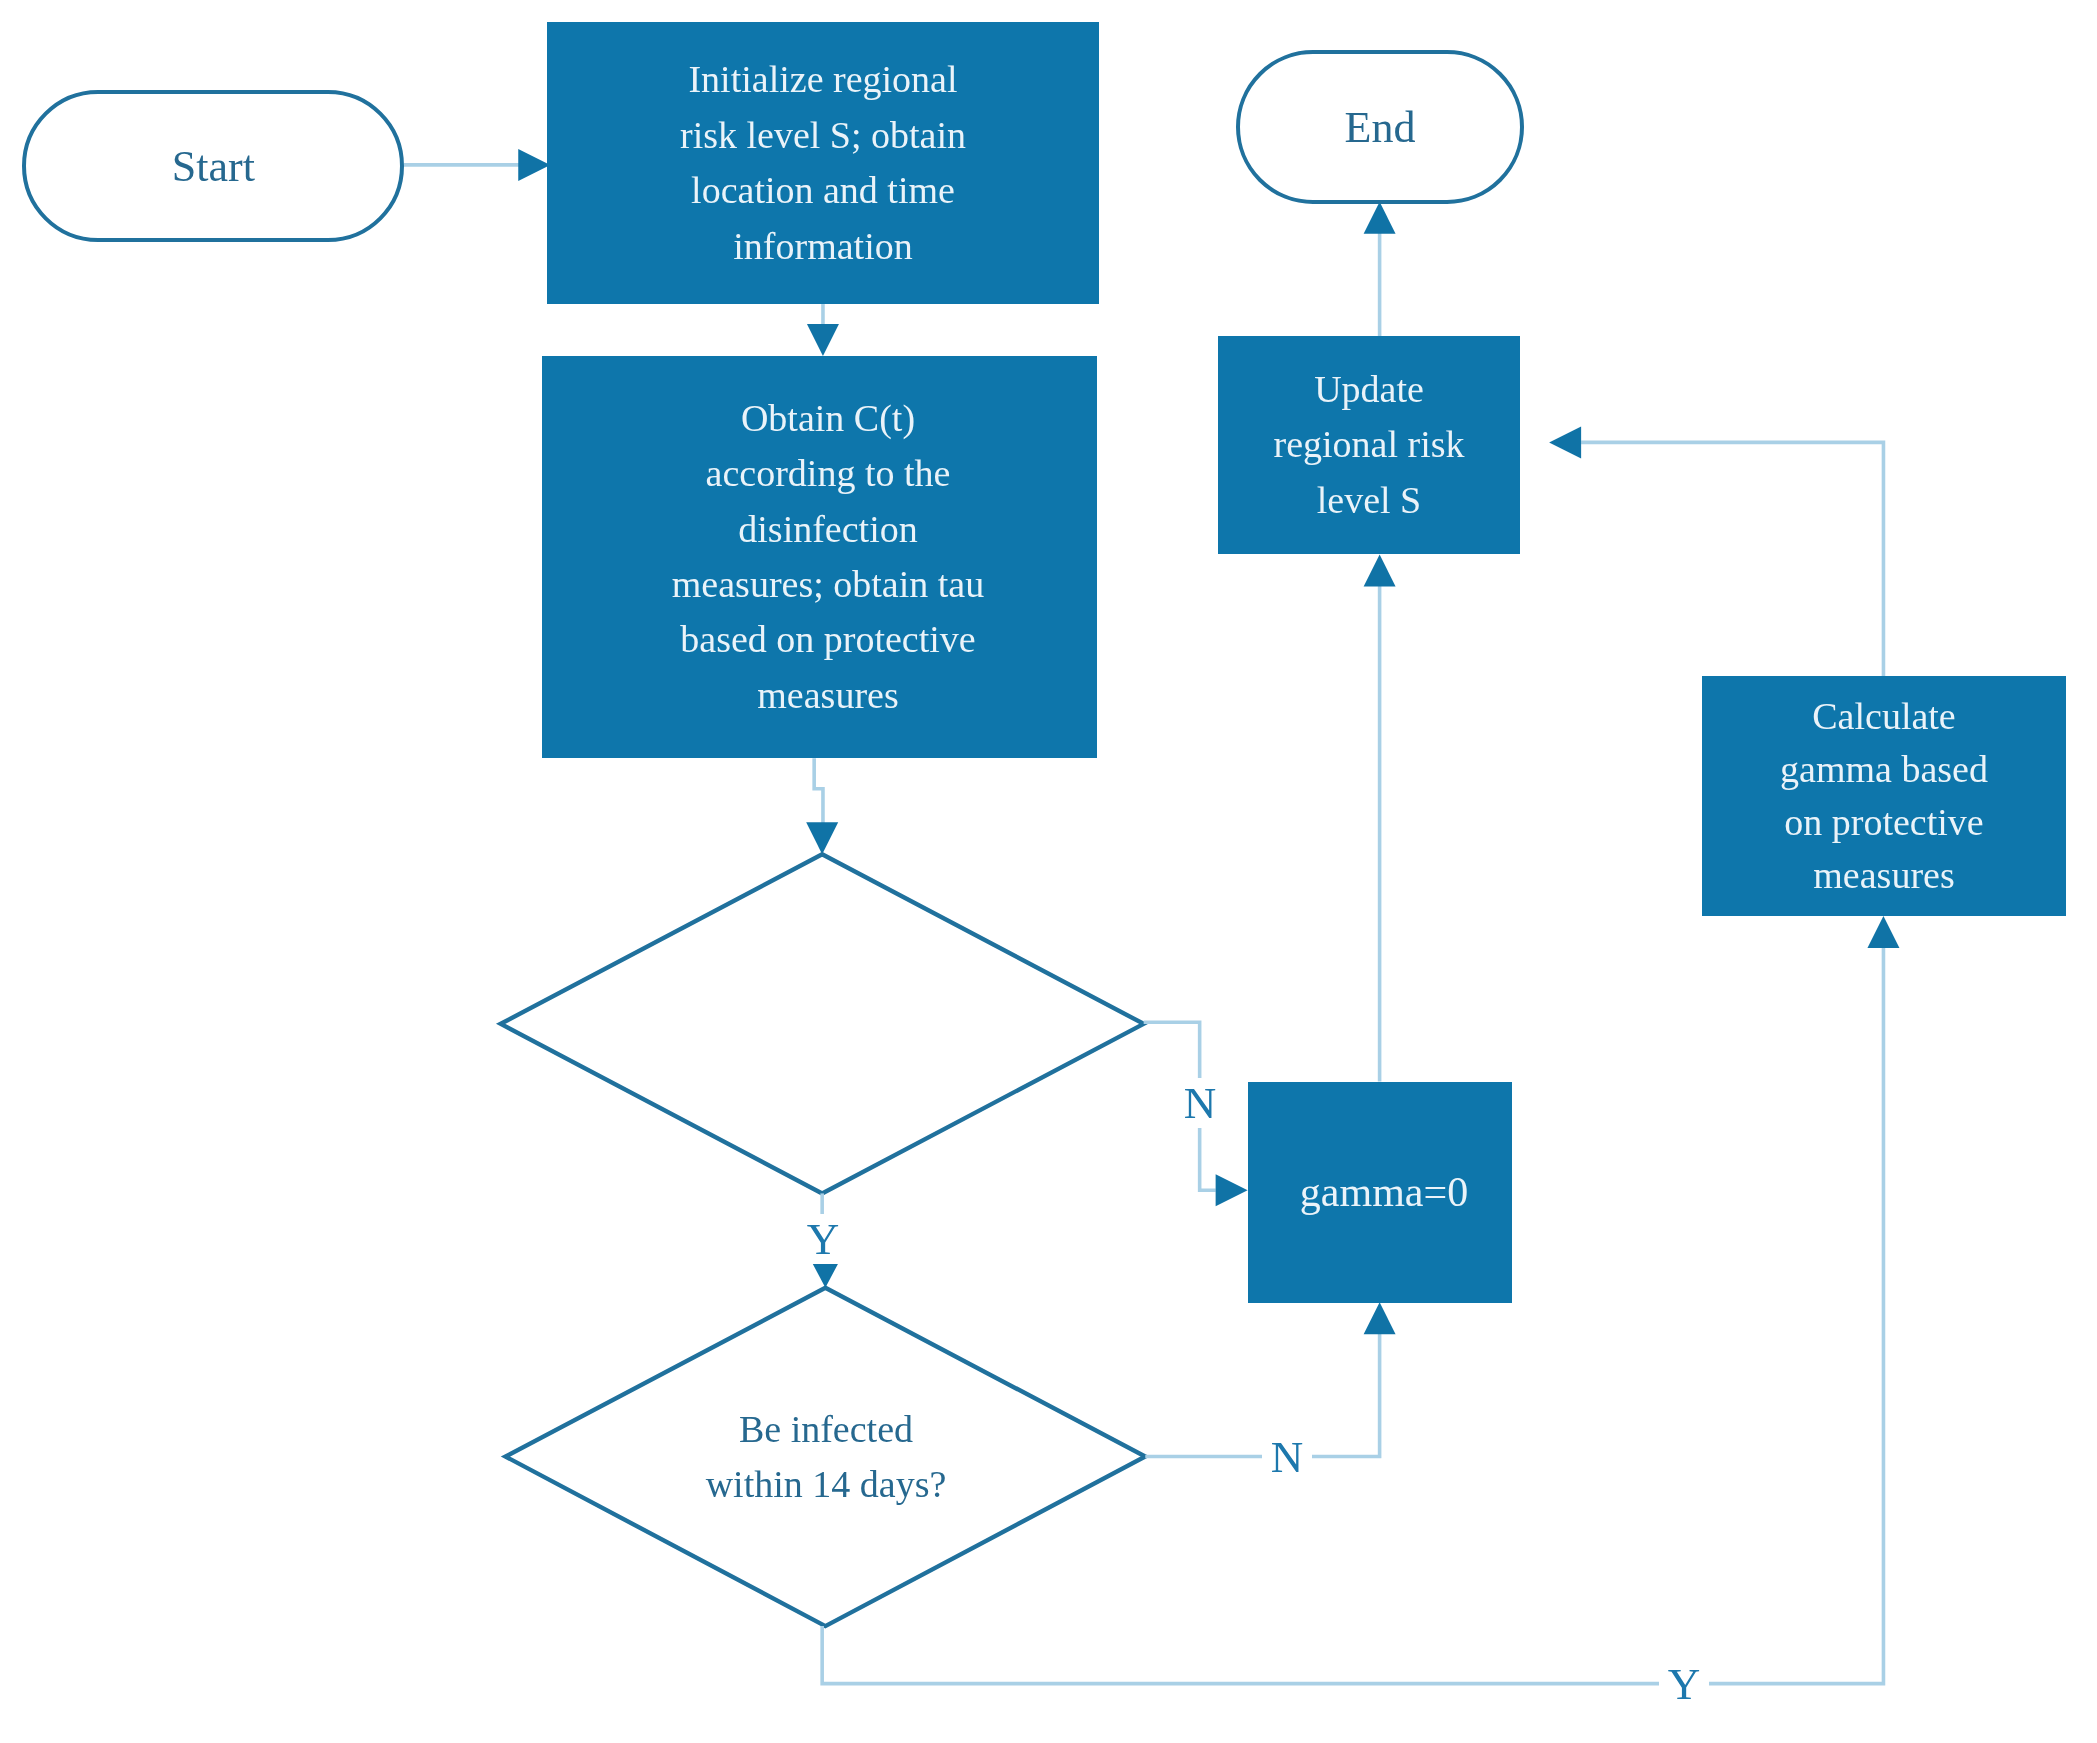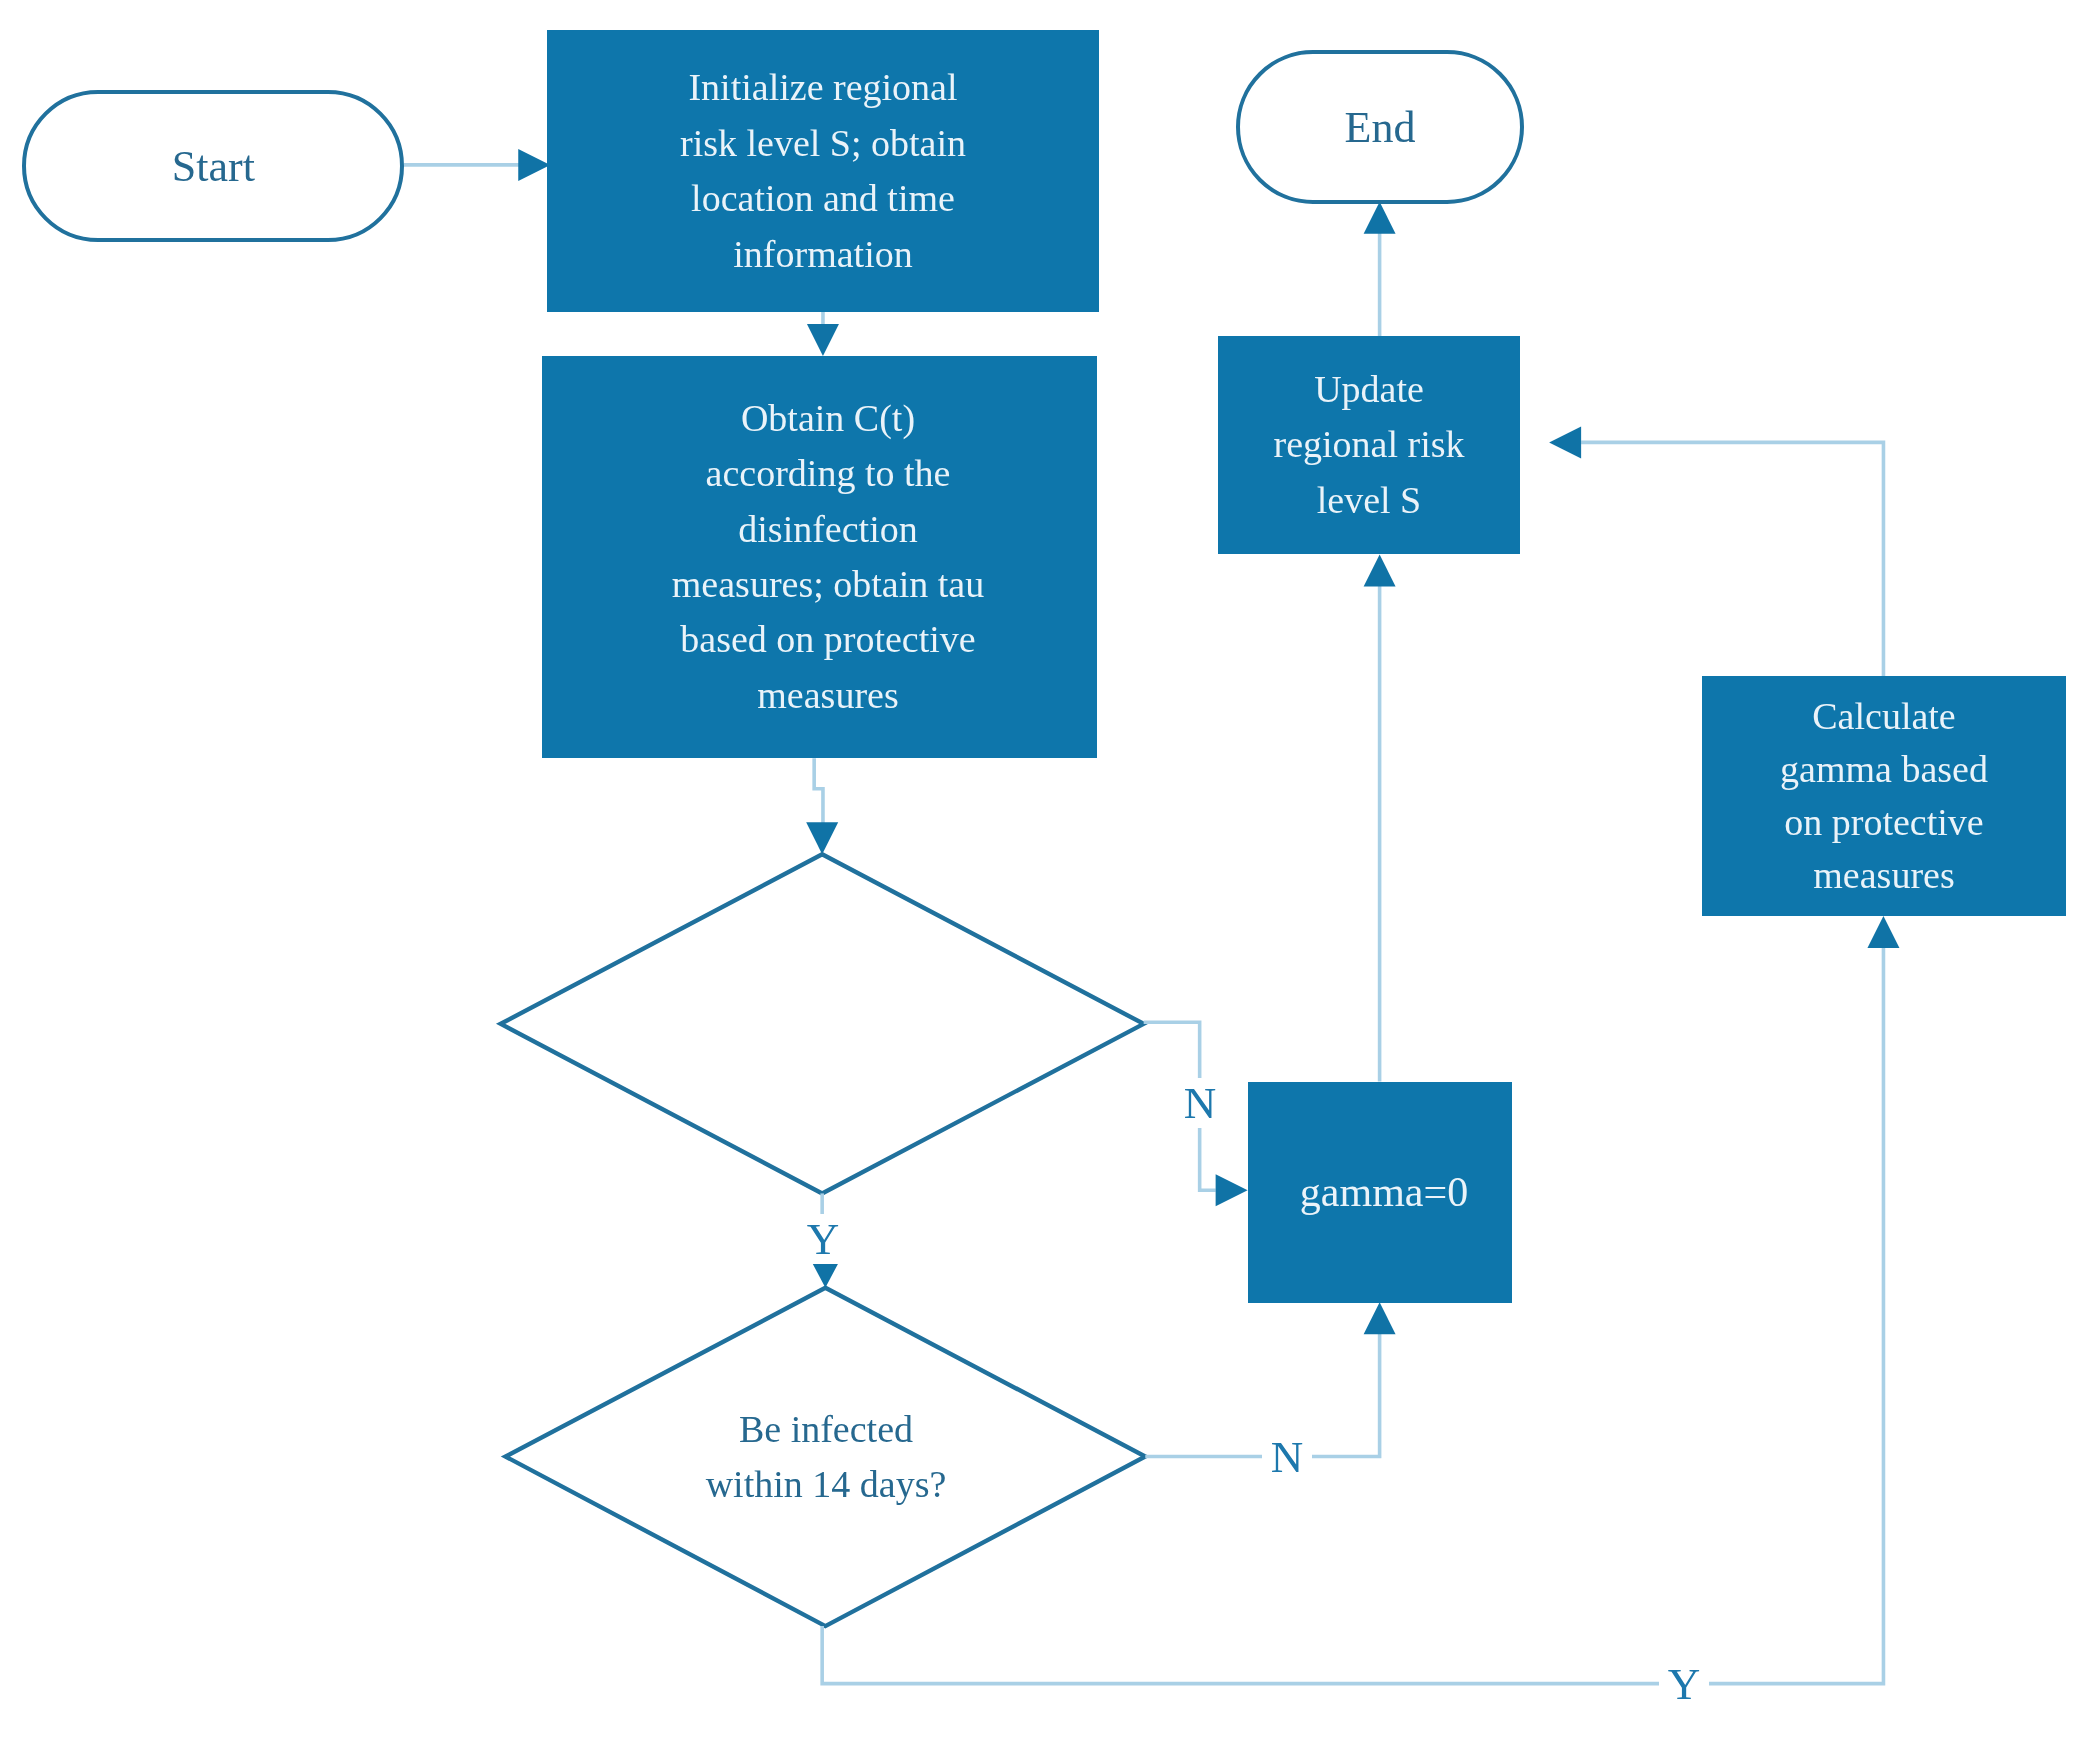--- a/index.html
+++ b/index.html
@@ -105,21 +105,21 @@
     </g>
   </svg>
 
   <div class="node terminator" style="left:1236px;top:50px;width:288px;height:154px;">
     <span>End</span>
   </div>
   <div class="node terminator" style="left:22.4px;top:90px;width:382px;height:152px;">
     <span>Start</span>
   </div>
 
-  <div class="node process" style="left:547px;top:22.4px;width:552px;height:282px;margin-top:8px;">
+  <div class="node process" style="left:547px;top:22.4px;width:552px;height:282px;">
     <span>Initialize regional
 risk level S; obtain
 location and time
 information</span>
   </div>
   <div class="node process" style="left:542px;top:356px;width:555px;height:402px;padding-left:17px;">
     <span>Obtain C(t)
 according to the
 disinfection
 measures; obtain tau

